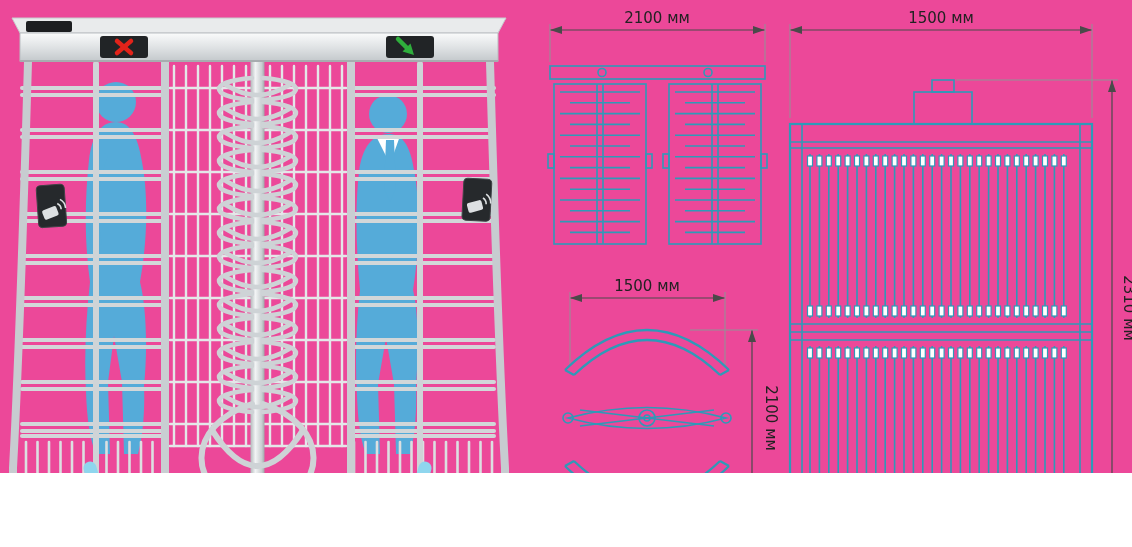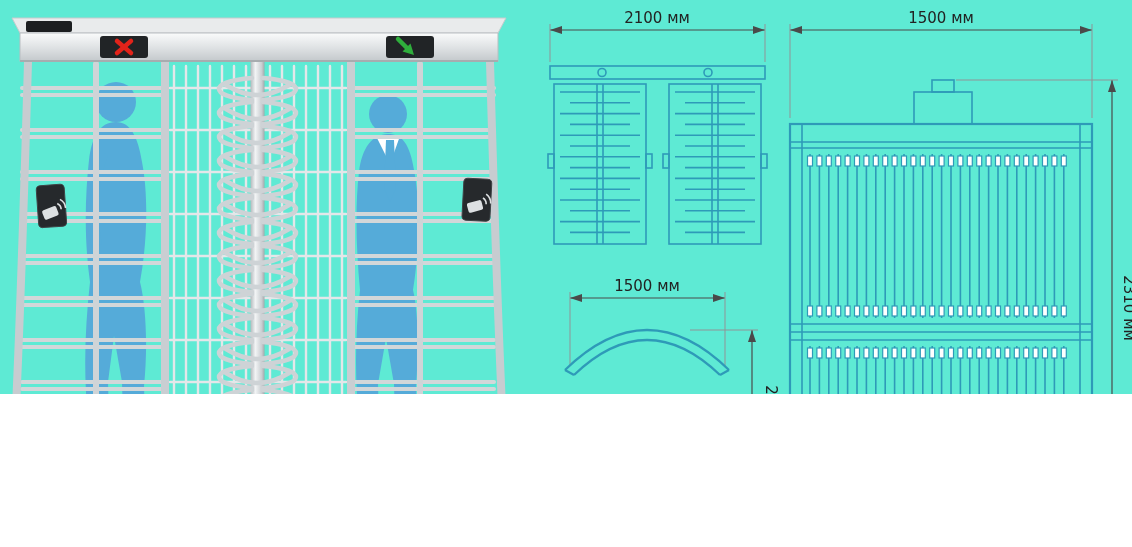--- a/index.html
+++ b/index.html
@@ -1,16 +1,16 @@
 <!DOCTYPE html>
 <html style="--c-drawing_line: #2e9ab8; --c-dimension_line: #4a4a4a; --c-dimension_text: #222222; --c-silhouette_blue: #55abd9; --c-swoosh_blue: #8fd6ee; --c-stop_red: #e2231a; --c-go_green: #2fae3c; --c-metal_light: #f4f5f6; --c-metal_mid: #d3d7d9; --c-metal_dark: #a6abae; --c-panel_dark: #212426;"><head>
 <meta charset="utf-8">
 <style>
   html,body{margin:0;padding:0;background:#fff;}
-  .canvas{position:relative;width:1132px;height:394px;background:#5eead4;overflow:hidden;
+  .canvas{position:relative;width:1132px;height:473px;background:#ec4899;overflow:hidden;
           font-family:"DejaVu Sans",sans-serif;}
   .abs{position:absolute;}
   
   .tube{stroke:#d2d7d9;stroke-width:4;fill:none;stroke-linecap:round;}
   .tube.thin{stroke:#dcdfe1;stroke-width:2.6;}
   .tube.back{stroke:#e4e7e9;stroke-width:2.4;}
   .post{stroke:#c7ccd0;stroke-width:8;fill:none;stroke-linecap:round;}
   .vpost{stroke:#cfd4d7;stroke-width:6;fill:none;stroke-linecap:round;}
   .ipost{stroke:#c9ced2;stroke-width:8;fill:none;stroke-linecap:round;}
   .arm{stroke:#ced3d6;stroke-width:4.5;fill:none;stroke-linecap:round;}

